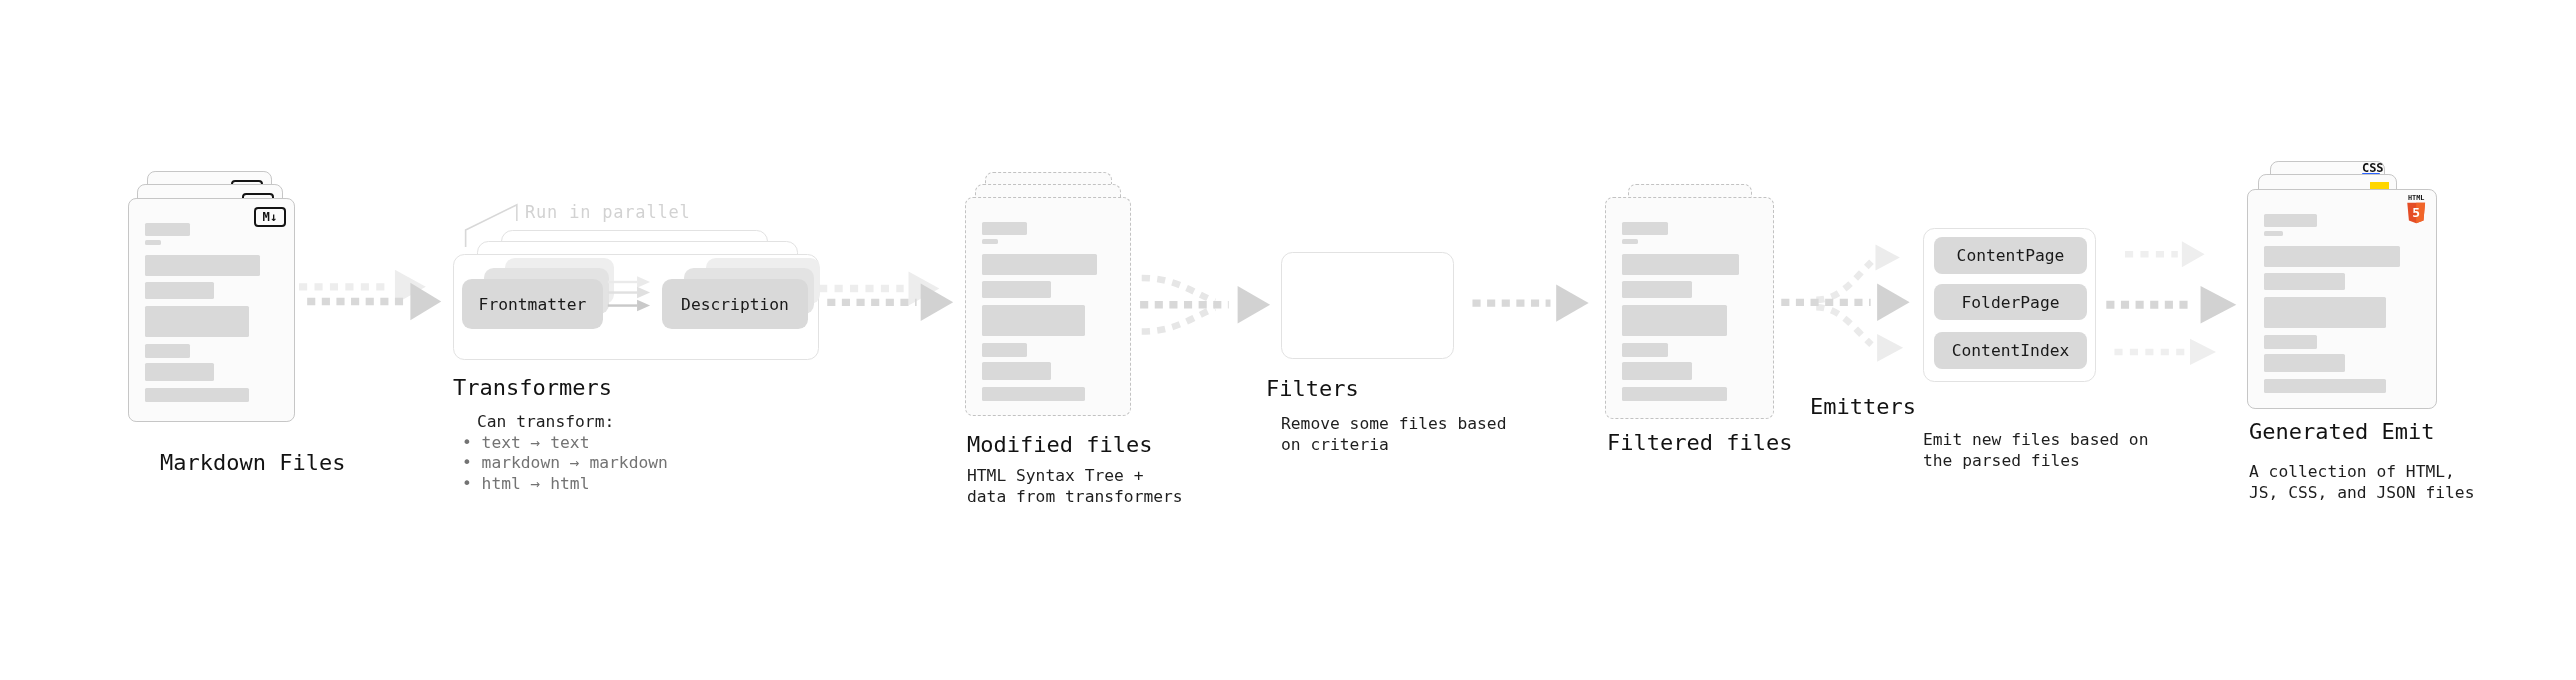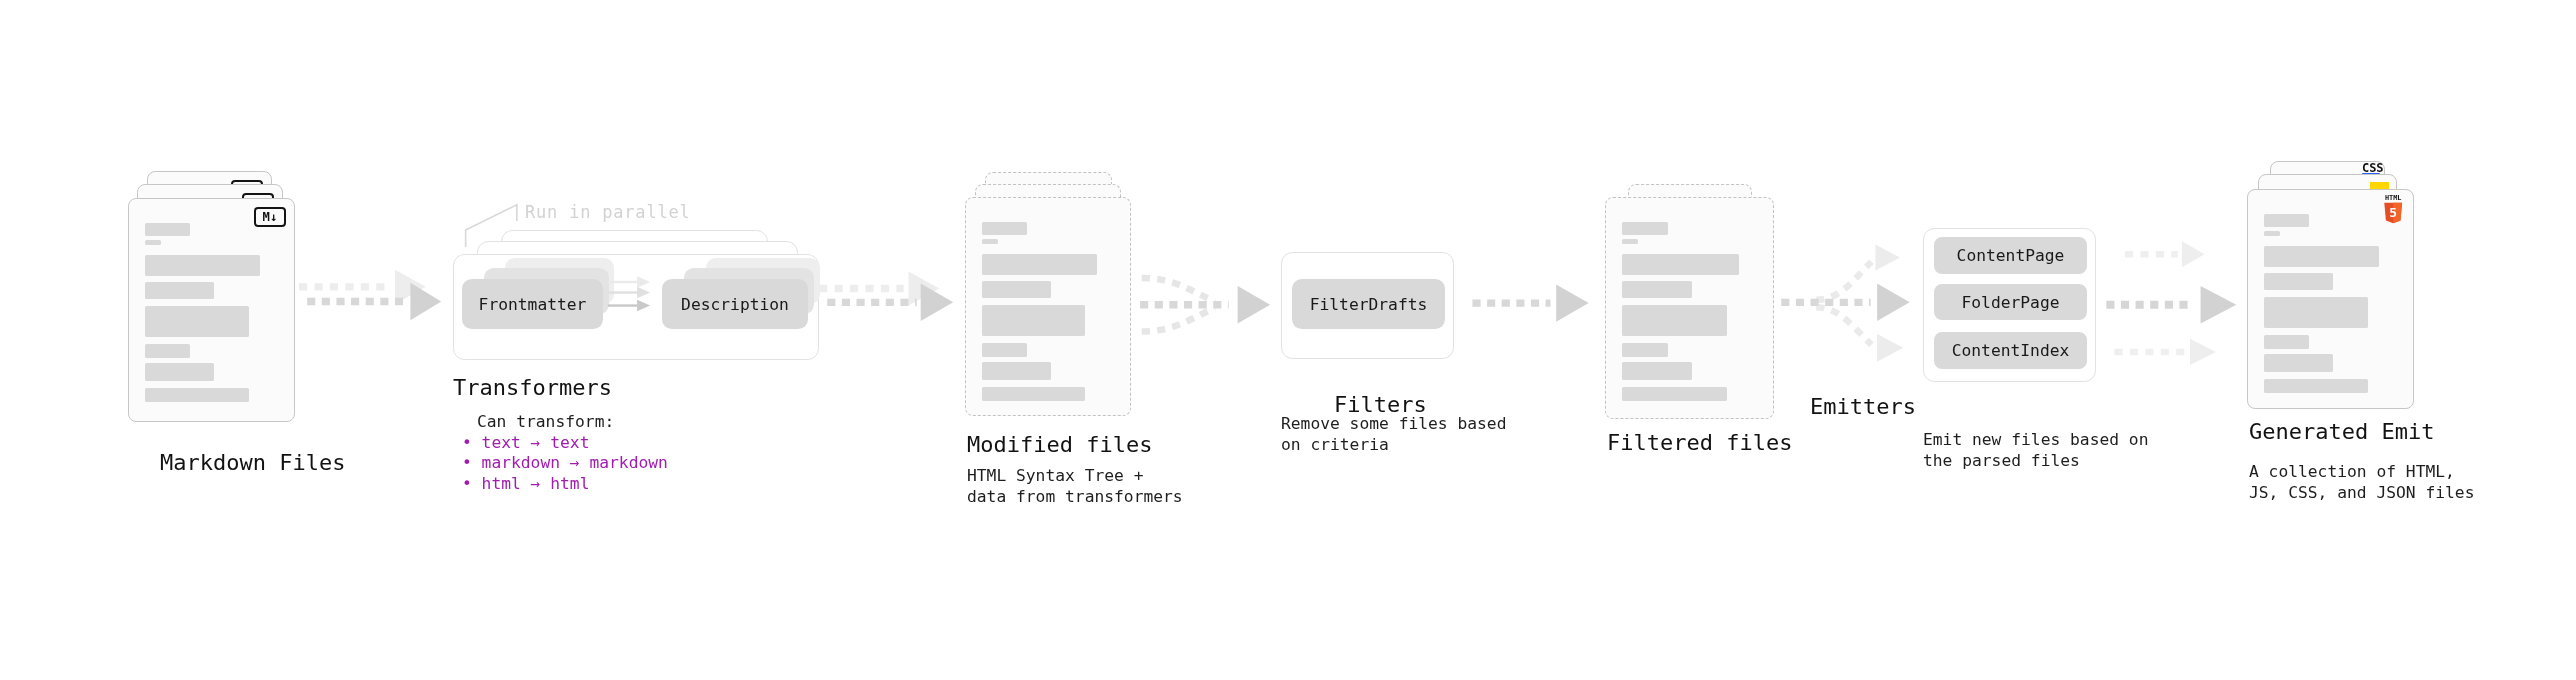--- a/index.html
+++ b/index.html
@@ -12,21 +12,21 @@
   .bar{background:#d9d9d9;border-radius:1.6px;}
   
   .card{position:absolute;background:#ffffff;border:1.6px solid #e2e2e2;border-radius:11.4px;box-sizing:border-box;}
   .gbox{position:absolute;background:#d9d9d9;border-radius:9.8px;display:flex;align-items:center;justify-content:center;
         font-size:16.3px;color:#191919;white-space:nowrap;}
   .ghost1{background:#e3e3e3;}
   .ghost2{background:#eeeeee;}
   
   .h1{position:absolute;font-size:22px;color:#121212;white-space:nowrap;}
   .desc{position:absolute;font-size:16.3px;line-height:21px;color:#1e1e1e;white-space:pre-line;}
-  .bullets{position:absolute;font-size:16.3px;line-height:20.3px;color:#a21caf;}
+  .bullets{position:absolute;font-size:16.3px;line-height:20.3px;color:#737373;}
   .bullet-line{padding-left:9px;white-space:pre;}
   .runlabel{position:absolute;font-size:17px;color:#d2d2d2;white-space:nowrap;letter-spacing:0.8px;}
   
   .md-badge{position:absolute;top:8.1px;right:8.1px;width:32px;height:19.5px;border:2.4px solid #141414;border-radius:4.1px;
             background:#fbfbfb;box-sizing:border-box;display:flex;align-items:center;justify-content:center;
             font-size:12.2px;font-weight:bold;color:#141414;}
   .css-badge{position:absolute;top:3.3px;right:4.1px;width:18px;text-align:center;}
   .css-badge .t{font-size:12px;font-weight:bold;color:#111;line-height:6.5px;}
   .css-badge .u{height:3.3px;background:#2962ff;border-radius:0.8px;margin-top:0.8px;}
   .js-badge{position:absolute;top:6.5px;right:7.3px;width:18.7px;height:10.6px;background:#ffd600;}
@@ -99,22 +99,21 @@
         <div class="bar" style="width: 34%; height: 14px; margin-bottom: 5.7px;"></div>
         <div class="bar" style="width: 52%; height: 18px; margin-bottom: 6.5px;"></div>
         <div class="bar" style="width: 78%; height: 14px; margin-bottom: 0px;"></div>
       </div>
   </div>
   <div class="h1" style="left:967px;top:432px;">Modified files</div>
   <div class="desc" style="left:967px;top:465px;">HTML Syntax Tree +
 data from transformers</div>
 
   <div class="card" style="left:1281px;top:252px;width:173px;height:107px;"></div>
-  <div class="gbox" style="left:1292px;top:279px;width:153px;height:50px;">FilterDrafts</div>
-  <div class="h1" style="left:1334px;top:376px;margin-top:16px;">Filters</div>
+  <div class="h1" style="left:1266px;top:376px;">Filters</div>
   <div class="desc" style="left:1281px;top:413px;">Remove some files based
 on criteria</div>
 
   <div class="doc dashed" style="left:1628px;top:184px;width:124px;height:81px;"></div>
   <div class="doc dashed" style="left:1605px;top:197px;width:169px;height:222px;">
     <div class="doc-bars">
         <div class="bar" style="width: 34%; height: 12.2px; margin-bottom: 4.9px;"></div>
         <div class="bar" style="width: 12%; height: 4.9px; margin-bottom: 9.8px;"></div>
         <div class="bar" style="width: 87%; height: 21px; margin-bottom: 5.7px;"></div>
         <div class="bar" style="width: 52%; height: 17px; margin-bottom: 7.3px;"></div>
@@ -136,21 +135,21 @@
 
   <div class="doc" style="left:2270px;top:161px;width:115px;height:89px;">
     <div class="css-badge">
       <div class="t">CSS</div>
       <div class="u"></div>
     </div>
   </div>
   <div class="doc" style="left:2258px;top:174px;width:139px;height:89px;">
     <div class="js-badge"></div>
   </div>
-  <div class="doc" style="left:2247px;top:189px;width:167px;height:220px;">
+  <div class="doc" style="left:2247px;top:189px;width:190px;height:220px;">
     <div class="html5-badge">
       <svg width="24.4" height="34" viewBox="0 0 30 42">
         <text x="15" y="9" font-size="8.5" font-weight="bold" text-anchor="middle" fill="#141414">HTML</text>
         <path d="M4 12 L26 12 L24 34 L15 37.5 L6 34 Z" fill="#e44d26"></path>
         <path d="M15 12 L26 12 L24 34 L15 37.5 Z" fill="#f16529"></path>
         <text x="15" y="30" font-size="16" font-weight="bold" text-anchor="middle" fill="#ffffff">5</text>
       </svg>
     </div>
     <div class="doc-bars">
         <div class="bar" style="width: 34%; height: 12.2px; margin-bottom: 4.9px;"></div>

